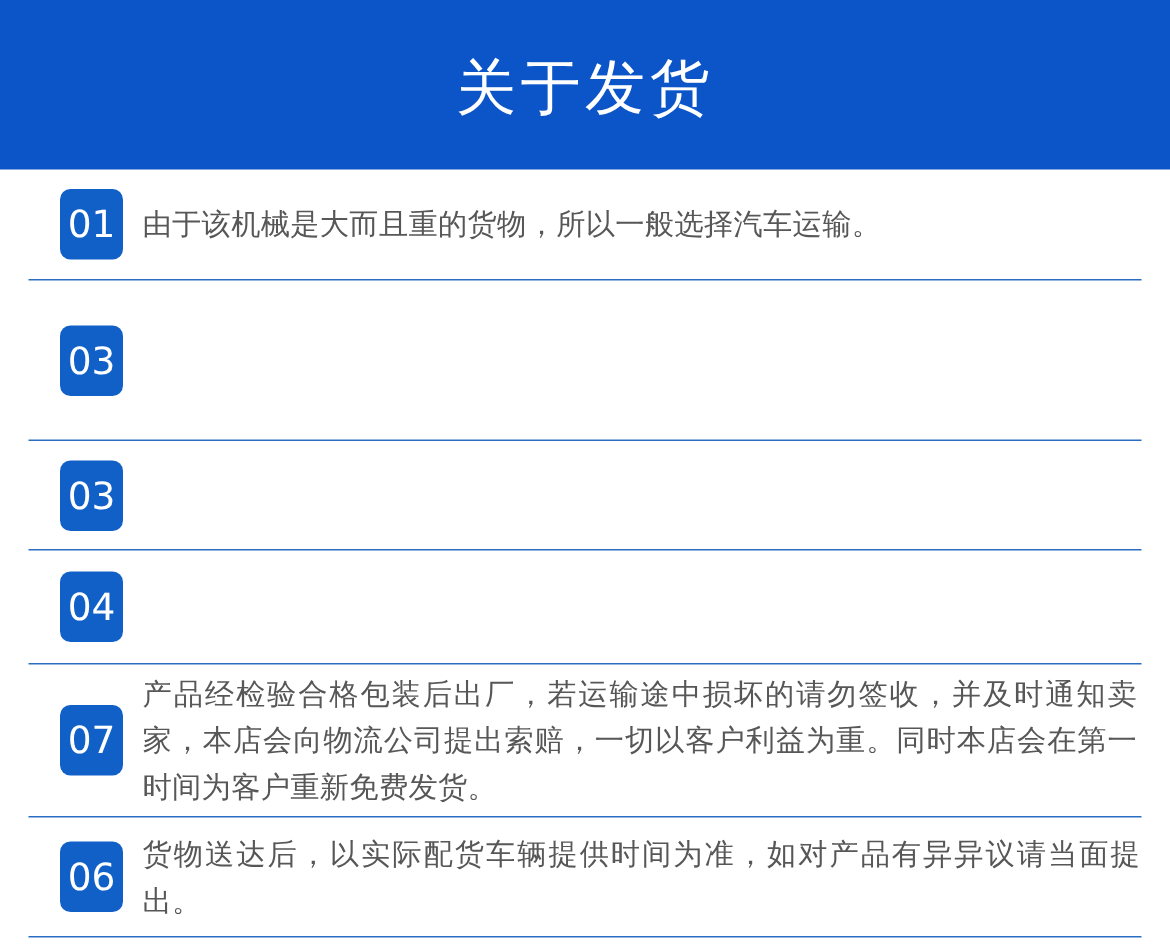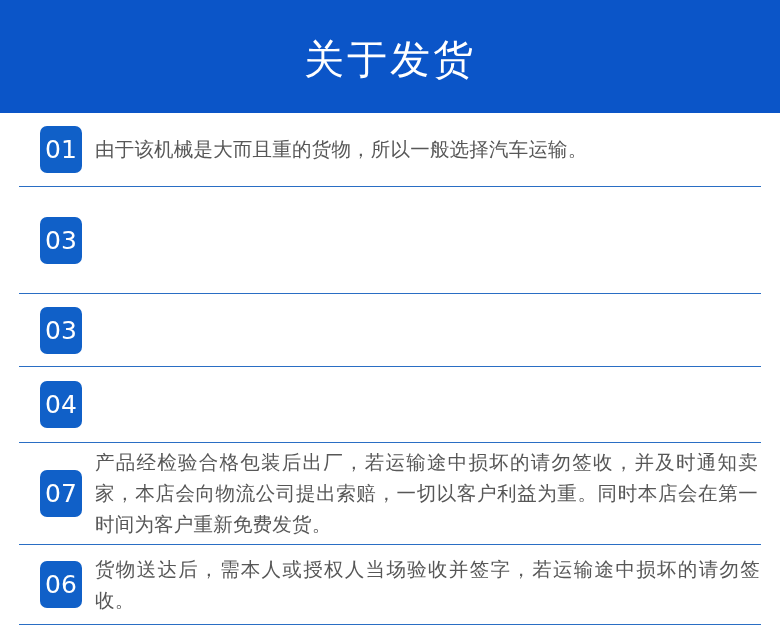--- a/index.html
+++ b/index.html
@@ -150,20 +150,20 @@
 
     <div class="row r5">
       <div class="badge">07</div>
       <div class="item-text">产品经检验合格包装后出厂，若运输途中损坏的请勿签收，并及时通知卖家，本店会向物流公司提出索赔，一切以客户利益为重。同时本店会在第一时间为客户重新免费发货。</div>
     </div>
 
     <div class="divider"></div>
 
     <div class="row r6">
       <div class="badge">06</div>
-      <div class="item-text">货物送达后，需本人或授权人当场验收并签字，若运输途中损坏的请勿签收。</div>
+      <div class="item-text">货物送达后，以实际配货车辆提供时间为准，如对产品有异异议请当面提出。</div>
     </div>
 
     <div class="divider"></div>
 
   </div>
 
 </div>
 
 </body></html>

